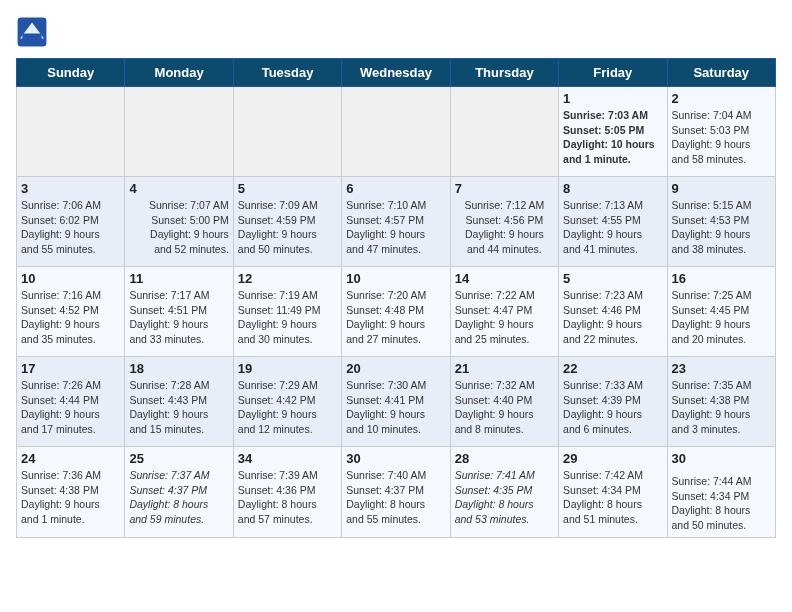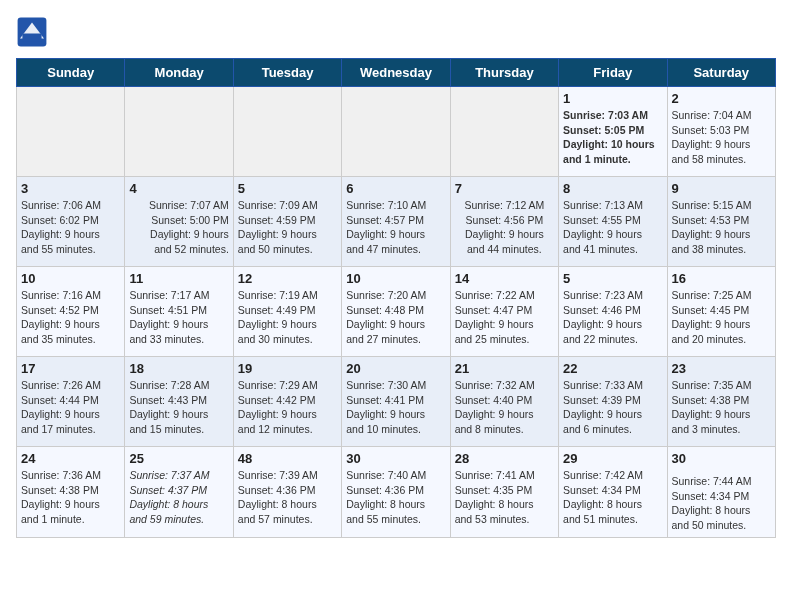--- a/index.html
+++ b/index.html
@@ -201,21 +201,21 @@
         <td>
           <span class="day-num">11</span>
           <div class="day-info" style="white-space: pre-line;">Sunrise: 7:17 AM
 Sunset: 4:51 PM
 Daylight: 9 hours
 and 33 minutes.</div>
         </td>
         <td>
           <span class="day-num">12</span>
           <div class="day-info" style="white-space: pre-line;">Sunrise: 7:19 AM
-Sunset: 4:49 PM
+Sunset: 11:49 PM
 Daylight: 9 hours
 and 30 minutes.</div>
         </td>
         <td>
           <span class="day-num">10</span>
           <div class="day-info" style="white-space: pre-line;">Sunrise: 7:20 AM
 Sunset: 4:48 PM
 Daylight: 9 hours
 and 27 minutes.</div>
         </td>
@@ -301,36 +301,36 @@
 and 1 minute.</div>
         </td>
         <td>
           <span class="day-num">25</span>
           <div class="day-info" style="white-space: pre-line; font-style: italic;">Sunrise: 7:37 AM
 Sunset: 4:37 PM
 Daylight: 8 hours
 and 59 minutes.</div>
         </td>
         <td>
-          <span class="day-num">48</span>
+          <span class="day-num">34</span>
           <div class="day-info" style="white-space: pre-line;">Sunrise: 7:39 AM
 Sunset: 4:36 PM
 Daylight: 8 hours
 and 57 minutes.</div>
         </td>
         <td>
           <span class="day-num">30</span>
           <div class="day-info" style="white-space: pre-line;">Sunrise: 7:40 AM
-Sunset: 4:36 PM
+Sunset: 4:37 PM
 Daylight: 8 hours
 and 55 minutes.</div>
         </td>
         <td>
           <span class="day-num">28</span>
-          <div class="day-info" style="white-space: pre-line;">Sunrise: 7:41 AM
+          <div class="day-info" style="white-space: pre-line; font-style: italic;">Sunrise: 7:41 AM
 Sunset: 4:35 PM
 Daylight: 8 hours
 and 53 minutes.</div>
         </td>
         <td>
           <span class="day-num">29</span>
           <div class="day-info" style="white-space: pre-line;">Sunrise: 7:42 AM
 Sunset: 4:34 PM
 Daylight: 8 hours
 and 51 minutes.</div>

